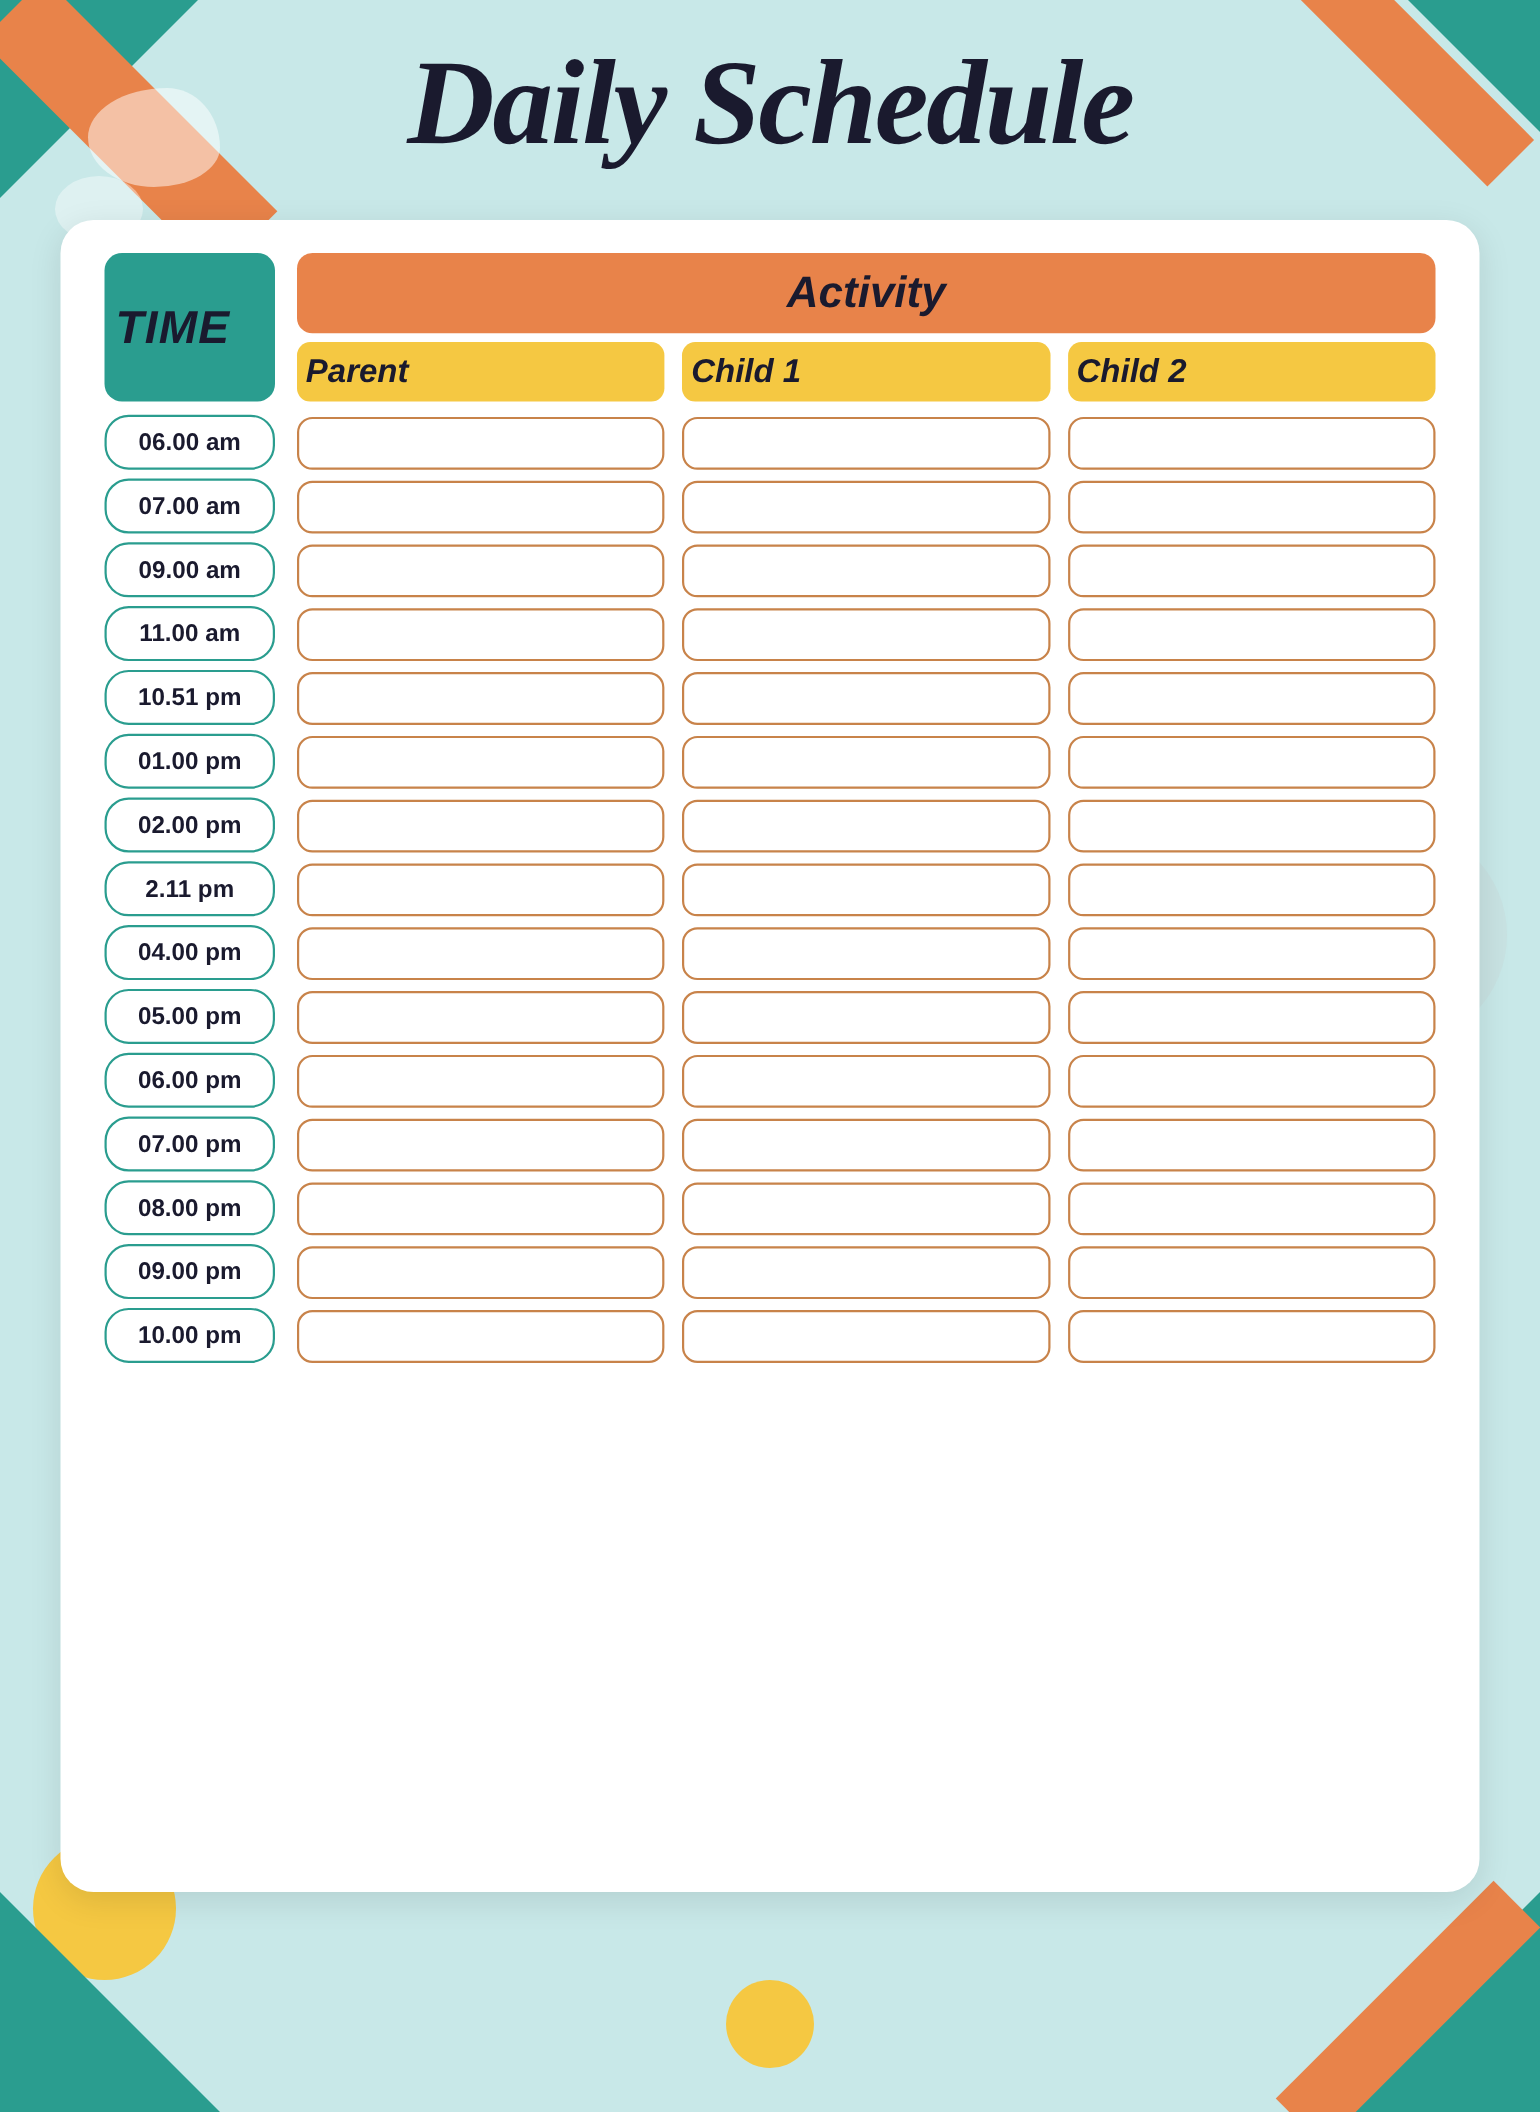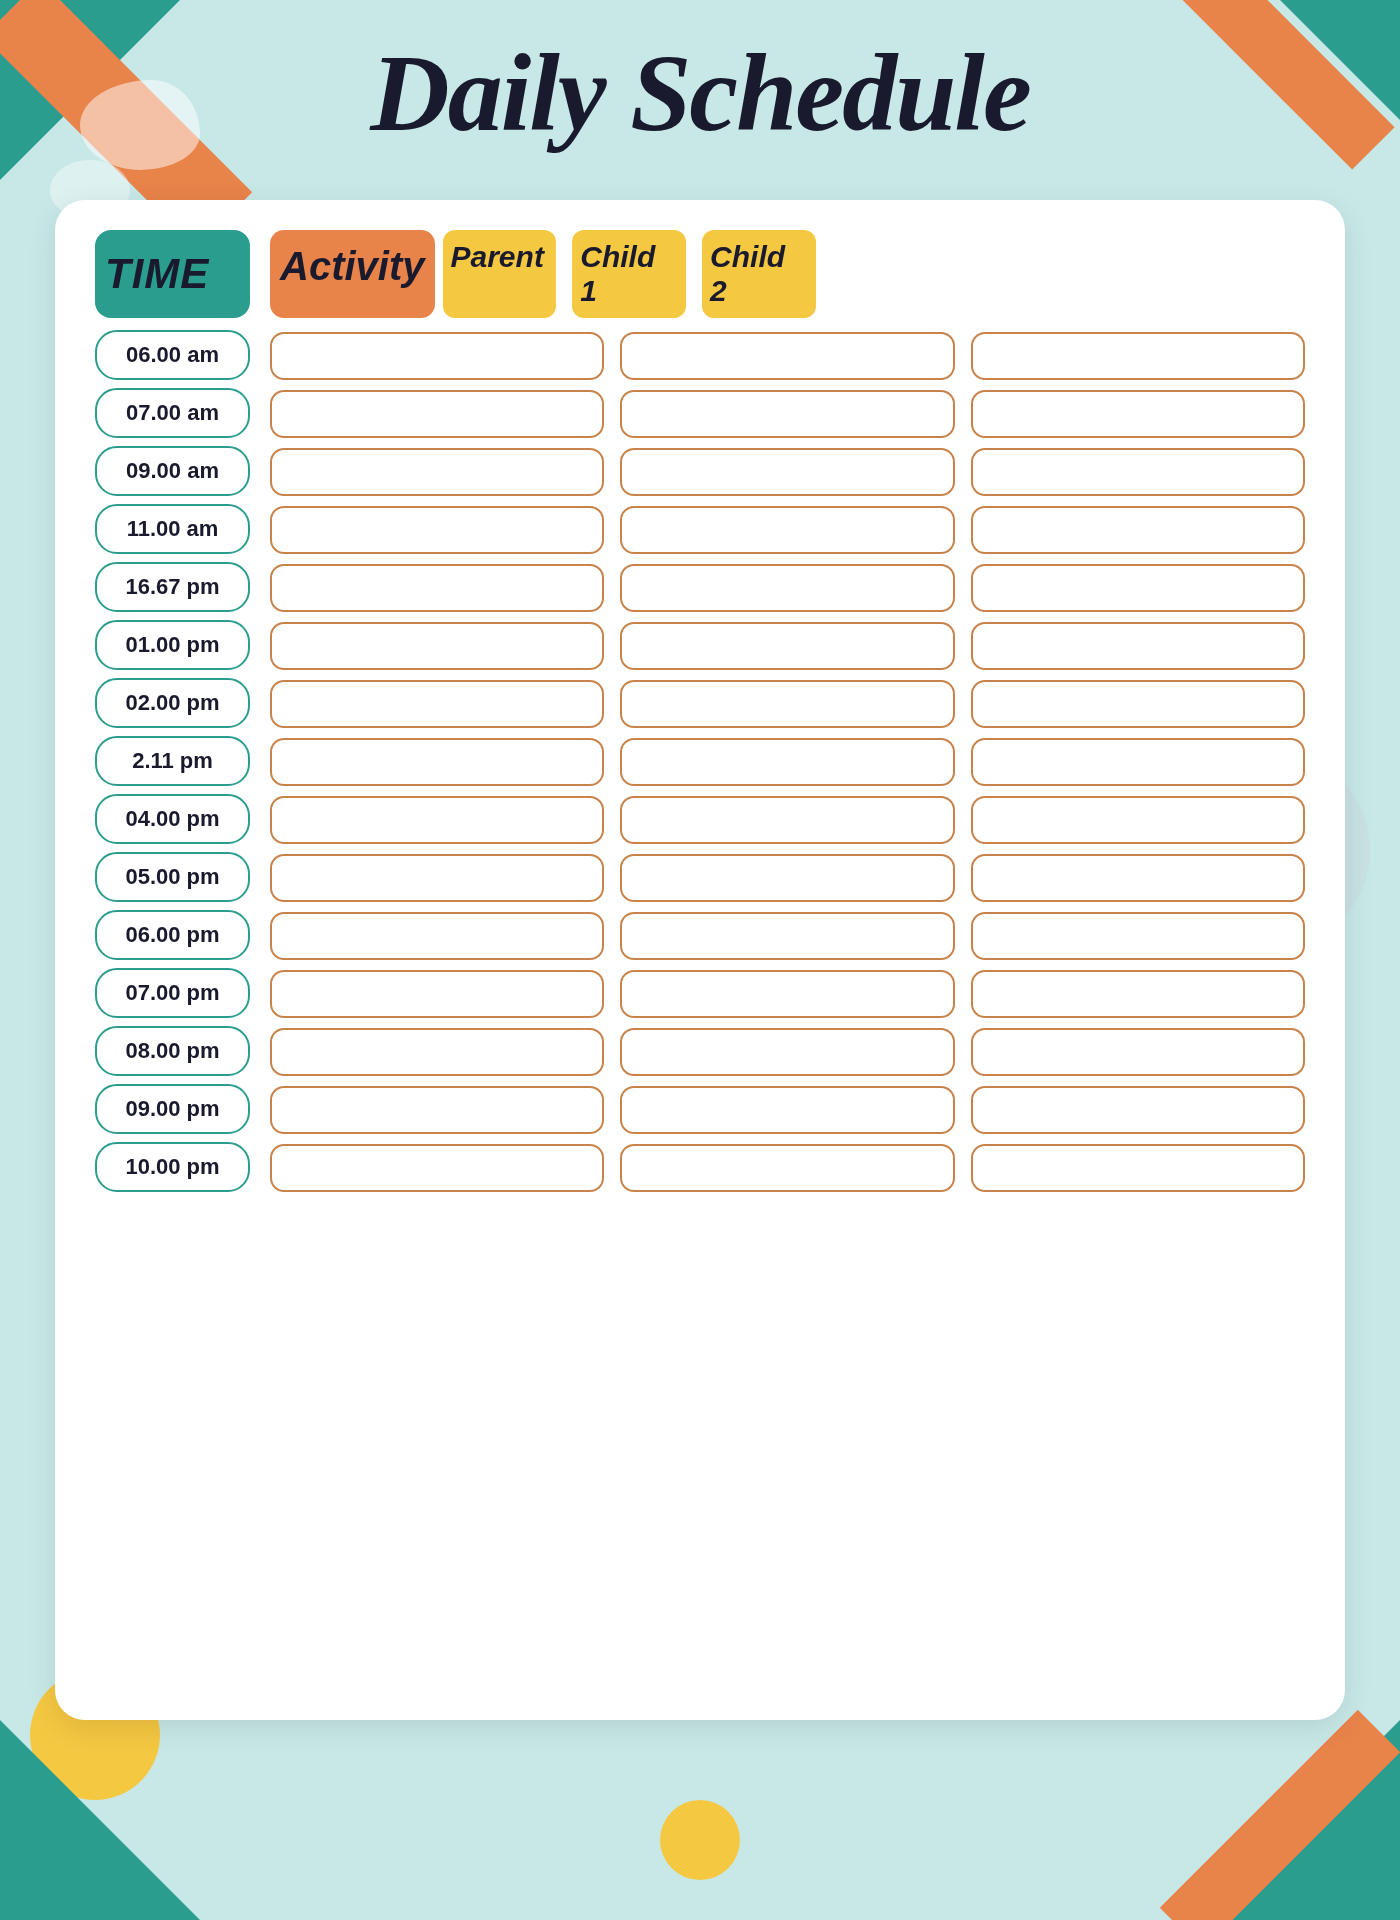--- a/index.html
+++ b/index.html
@@ -173,21 +173,21 @@
       color: #1a1a2e;
       font-size: 42px;
       font-weight: 900;
       font-style: italic;
       letter-spacing: 1px;
     }
 
     .activity-section {
       flex: 1;
       display: flex;
-      flex-direction: row;
+      flex-direction: column;
       gap: 8px;
     }
 
     .activity-header {
       background: #e8834a;
       border-radius: 14px;
       text-align: center;
       padding: 14px 10px;
     }
 
@@ -329,21 +329,21 @@
       </div>
       <div class="schedule-row">
         <div class="time-label">11.00 am</div>
         <div class="cells">
           <div class="cell"></div>
           <div class="cell"></div>
           <div class="cell"></div>
         </div>
       </div>
       <div class="schedule-row">
-        <div class="time-label">16.67 pm</div>
+        <div class="time-label">10.51 pm</div>
         <div class="cells">
           <div class="cell"></div>
           <div class="cell"></div>
           <div class="cell"></div>
         </div>
       </div>
       <div class="schedule-row">
         <div class="time-label">01.00 pm</div>
         <div class="cells">
           <div class="cell"></div>

